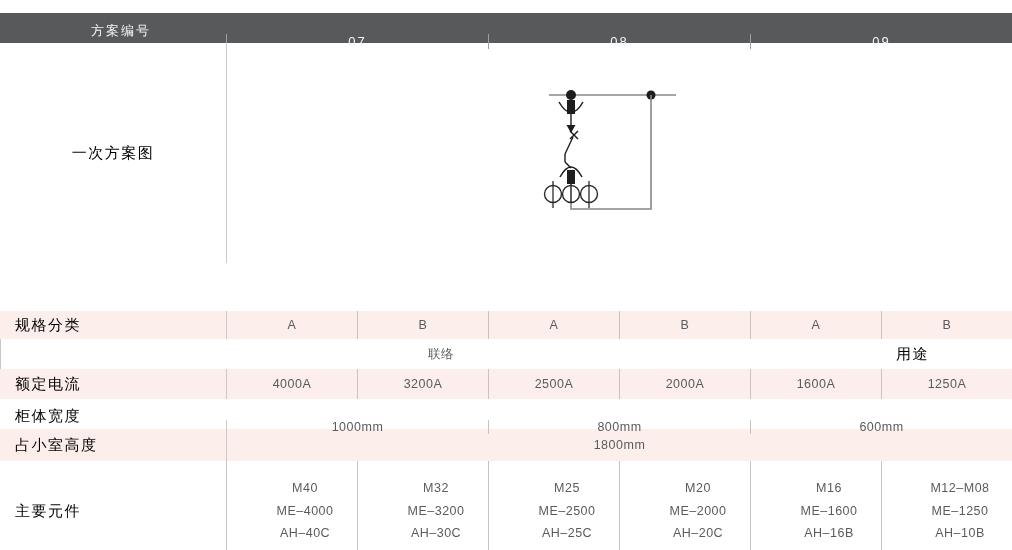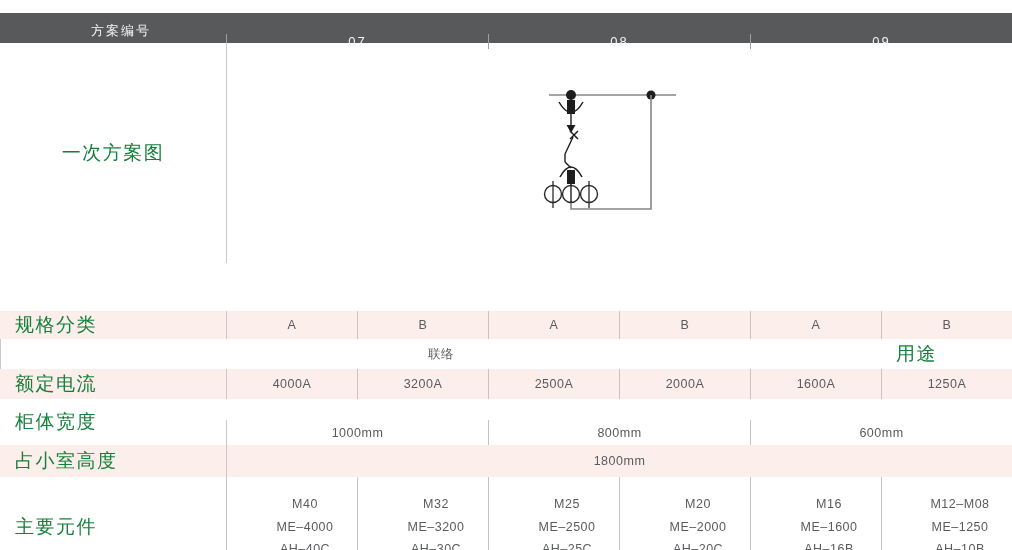--- a/index.html
+++ b/index.html
@@ -1,37 +1,37 @@
 <!DOCTYPE html>
 <html><head>
 <meta charset="utf-8">
 <style>
   html,body{margin:0;padding:0;background:#ffffff;}
   body{width:1012px;height:550px;font-family:"Liberation Sans","DejaVu Sans",sans-serif;overflow:hidden;}
   .page{padding-top:13px;}
   .tbl{width:1012px;border-bottom:2px solid #9a9a9a;}
   .row{display:grid;grid-template-columns:226px repeat(6,1fr);}
   .cell{display:flex;align-items:center;justify-content:center;color:#5a5b5d;font-size:12.5px;letter-spacing:.5px;}
-  .lbl{justify-content:flex-start;padding-left:15px;color:#15803d;font-size:19px;letter-spacing:1.5px;}
+  .lbl{justify-content:flex-start;padding-left:15px;color:#000000;font-size:15px;letter-spacing:1.5px;}
   .span2{grid-column:span 2;margin-top:21px;}
   .span6{grid-column:span 6;}
   .pink{background:#fceeea;}
   
   .r-header{height:30px;background:#58595b;}
   .r-header .cell{color:#f4f4f4;font-size:13px;letter-spacing:2px;}
   .r-header .lbl{justify-content:center;padding-left:16px;}
   .r-header .bL{border-left:1px solid #9fa0a2;}
   
   .bL{border-left:1px solid #cdc1be;}
   .bLg{border-left:1px solid #c9c9c9;}
   .r-diagram{height:220px;}
   .r-spec{height:28px;margin-top:48px;}
   .r-use{height:30px;}
   .r-current{height:30px;}
-  .r-width{height:46px;}
+  .r-width{height:30px;}
   .r-height{height:32px;}
   .r-components{height:100px;}
   .r-components .bL,.r-components .bLg{border-left-color:#c6c3c2;padding-left:26px;}
   .r-remarks{height:27px;}
   .r-remarks .bL,.r-remarks .bLg{border-left-color:#a8a8a8;}
   .diagram-cell{position:relative;}
   .diagram-cell svg{position:absolute;left:0;top:0;}
   .comp{flex-direction:column;line-height:1.8;}
   .comp span{display:block;}
 </style>

